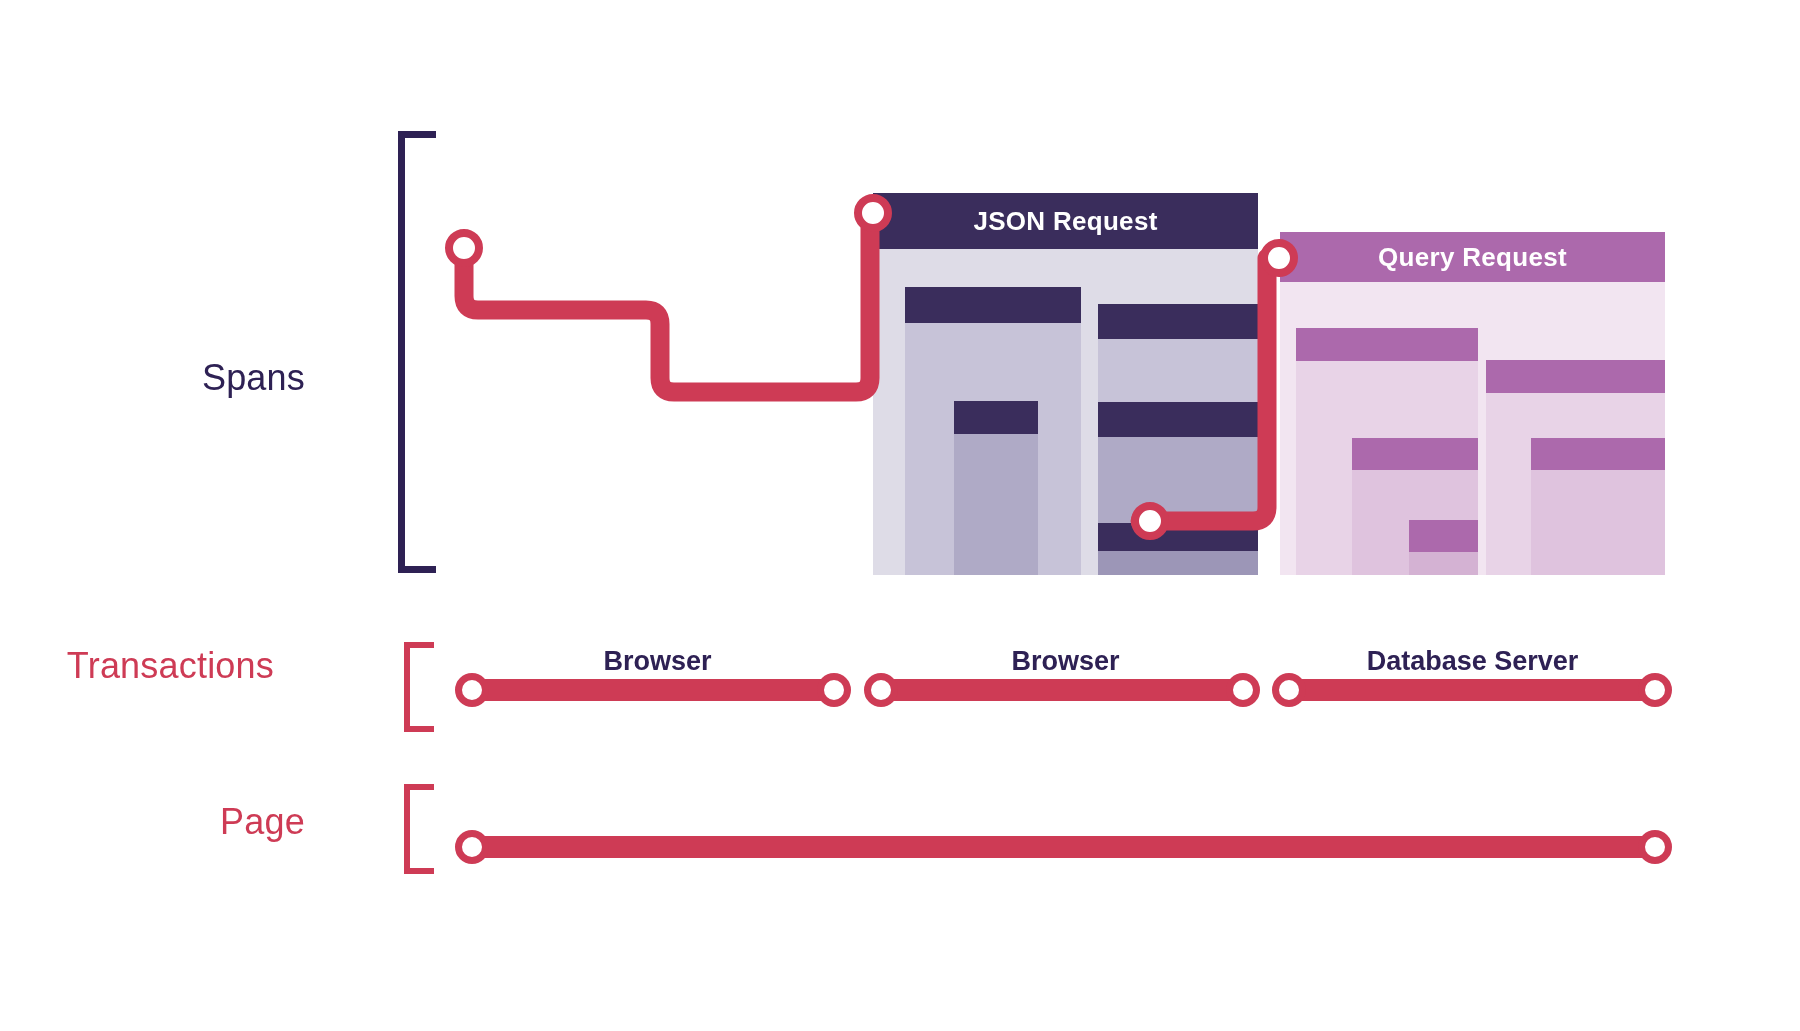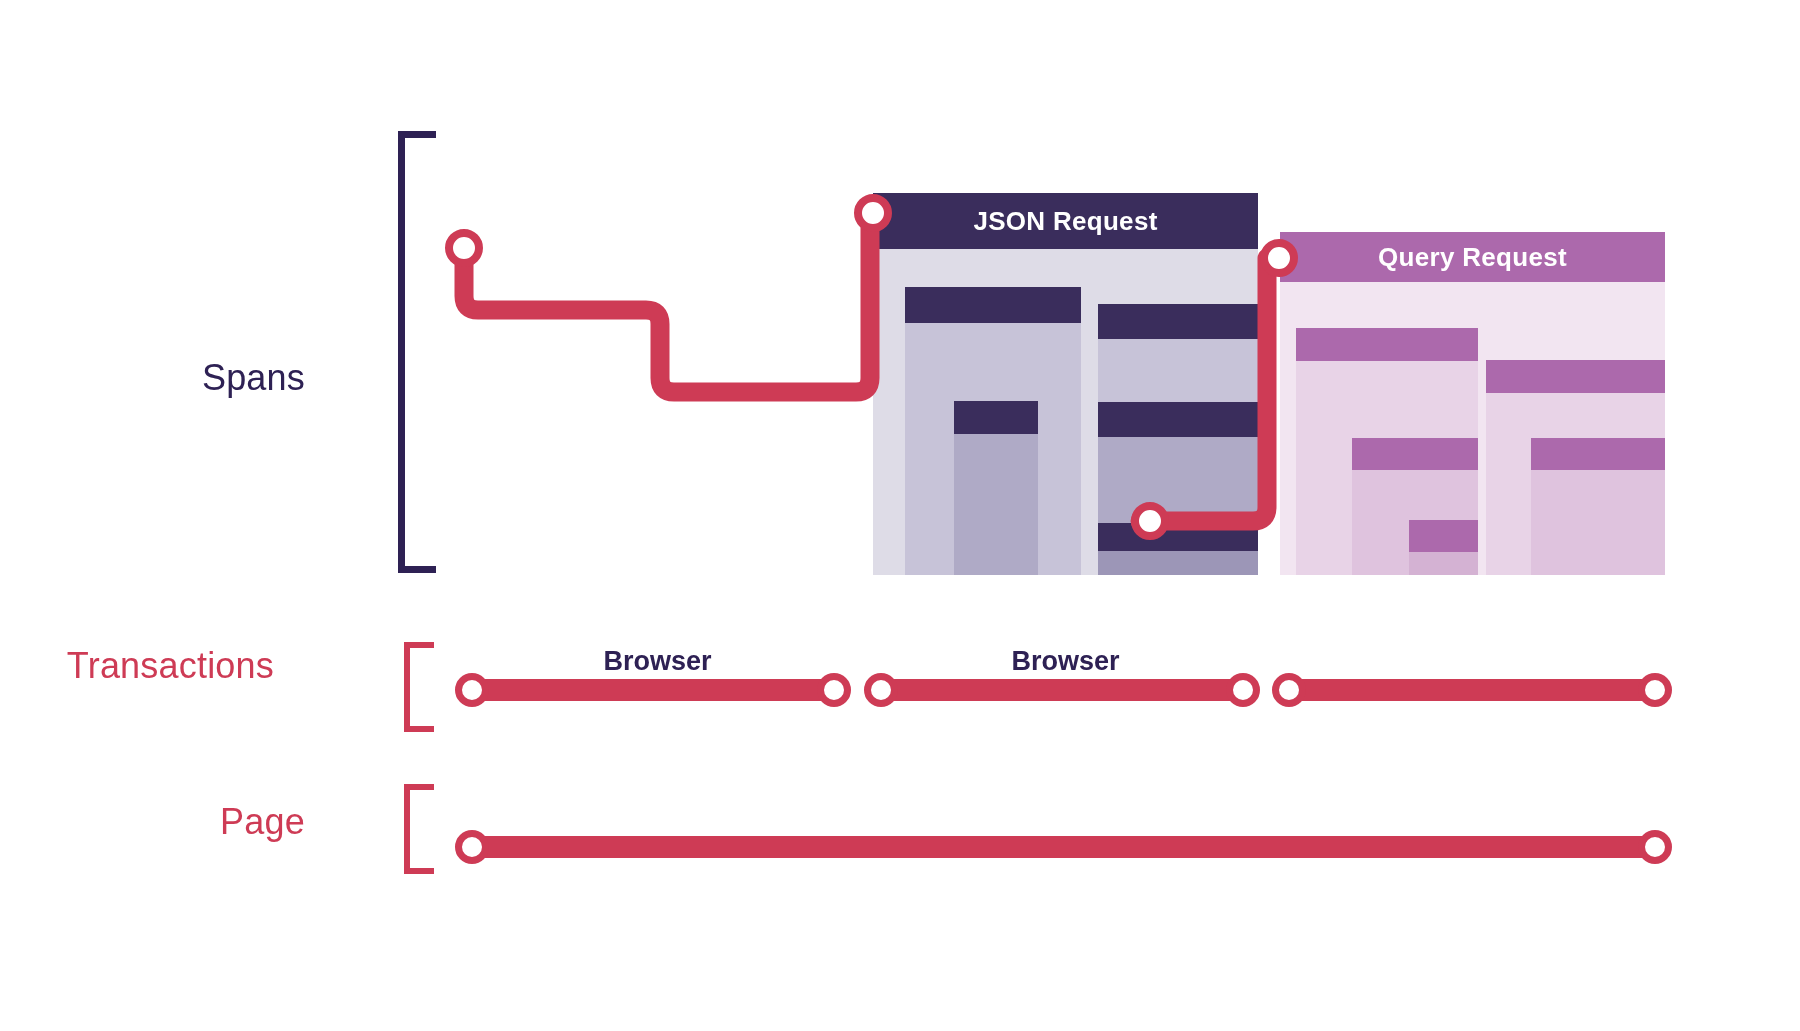--- a/index.html
+++ b/index.html
@@ -199,20 +199,21 @@
     <path d="M 1140 521 L 1253 521 Q 1267 521 1267 507 L 1267 270 L 1267 258" fill="none" stroke="#CE3B55" stroke-width="19" stroke-linecap="round" stroke-linejoin="round"></path>
 
     <circle cx="464" cy="248" r="15" fill="#FFFFFF" stroke="#CE3B55" stroke-width="8"></circle>
     <circle cx="873" cy="213" r="15" fill="#FFFFFF" stroke="#CE3B55" stroke-width="8"></circle>
     <circle cx="1150" cy="521" r="15" fill="#FFFFFF" stroke="#CE3B55" stroke-width="8"></circle>
     <circle cx="1279" cy="258" r="15" fill="#FFFFFF" stroke="#CE3B55" stroke-width="8"></circle>
   </svg>
 
   <div class="svc-caption" style="left:465px; width:385px;">Browser</div>
   <div class="svc-caption" style="left:873px; width:385px;">Browser</div>
+  <div class="svc-caption" style="left:1280px; width:385px;">Database Server</div>
 
   <div>
     <div class="tl-bar" style="left:464px; top:679px; width:370px;"></div>
     <div class="tl-bar" style="left:873px; top:679px; width:370px;"></div>
     <div class="tl-bar" style="left:1281px; top:679px; width:385px;"></div>
 
     <div class="tl-node" style="left:455px; top:673px;"></div>
     <div class="tl-node" style="left:817px; top:673px;"></div>
     <div class="tl-node" style="left:864px; top:673px;"></div>
     <div class="tl-node" style="left:1226px; top:673px;"></div>

